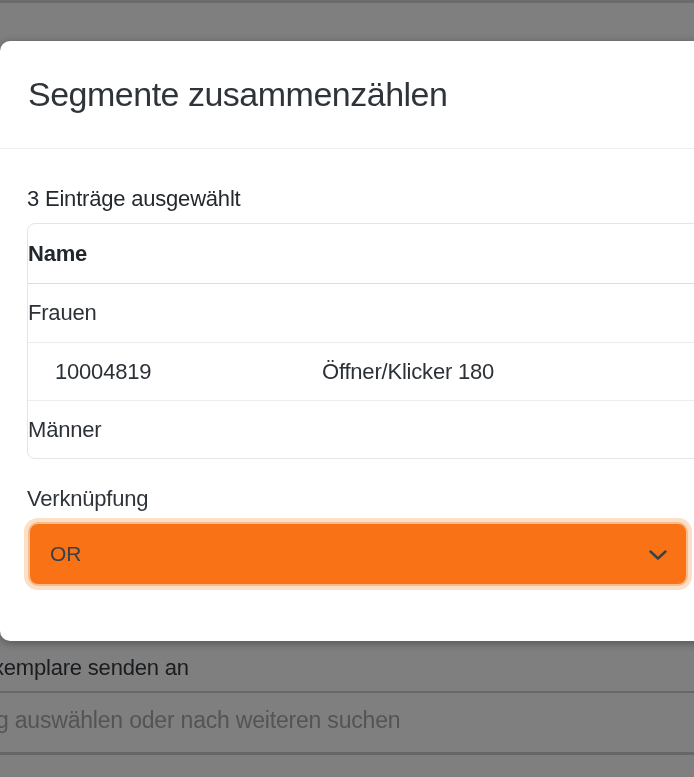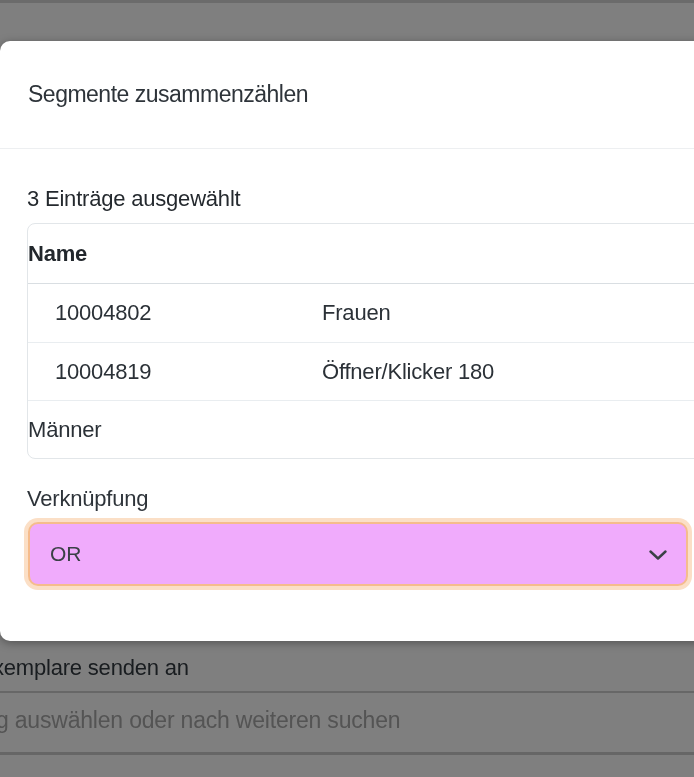--- a/index.html
+++ b/index.html
@@ -40,21 +40,21 @@
     box-shadow: 0 2px 10px rgba(0,0,0,0.35);
   }
   .modal-header {
     height: 108px;
     display: flex; align-items: center;
     padding: 0 28px;
     border-bottom: 1px solid #edeff1;
   }
   .modal-title {
     margin: 0;
-    font-size: 23px; font-weight: 400;
+    font-size: 34px; font-weight: 400;
     color: #2e343a;
     letter-spacing: -0.5px;
   }
   .modal-body { padding: 0 27px; }
 
   .selected-count { margin-top: 37px; font-size: 22px; color: #24292e; }
 
   .table {
     margin-top: 11px;
     border: 1px solid #e2e6e9;
@@ -71,21 +71,21 @@
   .trow + .trow { border-top: 1px solid #e9edf0; }
   .cell { white-space: nowrap; }
   .cell.col-id { width: 294px; padding-left: 27px; flex: none; }
   .cell.col-name { flex: 1; }
 
   .link-label { display: block; margin-top: 27px; font-size: 22px; color: #2e343a; }
 
   .select {
     margin-top: 10px; margin-left: 1px;
     width: 660px; height: 64px;
-    background: #f0abfc;
+    background: #f97316;
     border: 2px solid #f5bc8c;
     border-radius: 10px;
     box-shadow: 0 0 0 4px #fbdfc6;
     display: flex; align-items: center;
     padding: 0 20px;
     font-size: 21px; color: #3a4046;
     position: relative;
     cursor: pointer;
   }
   .select .chevron { position: absolute; right: 19px; top: 50%; transform: translateY(-50%); }
@@ -111,21 +111,20 @@
     </div>
 
     <div class="modal-body">
       <div class="selected-count">3 Einträge ausgewählt</div>
 
       <div class="table">
         <div class="thead-row">
           <div class="cell col-name">Name</div>
         </div>
         <div class="trow">
-          <div class="cell col-id">10004802</div>
           <div class="cell col-name">Frauen</div>
         </div>
         <div class="trow">
           <div class="cell col-id">10004819</div>
           <div class="cell col-name">Öffner/Klicker 180</div>
         </div>
         <div class="trow">
           <div class="cell col-name">Männer</div>
         </div>
       </div>

